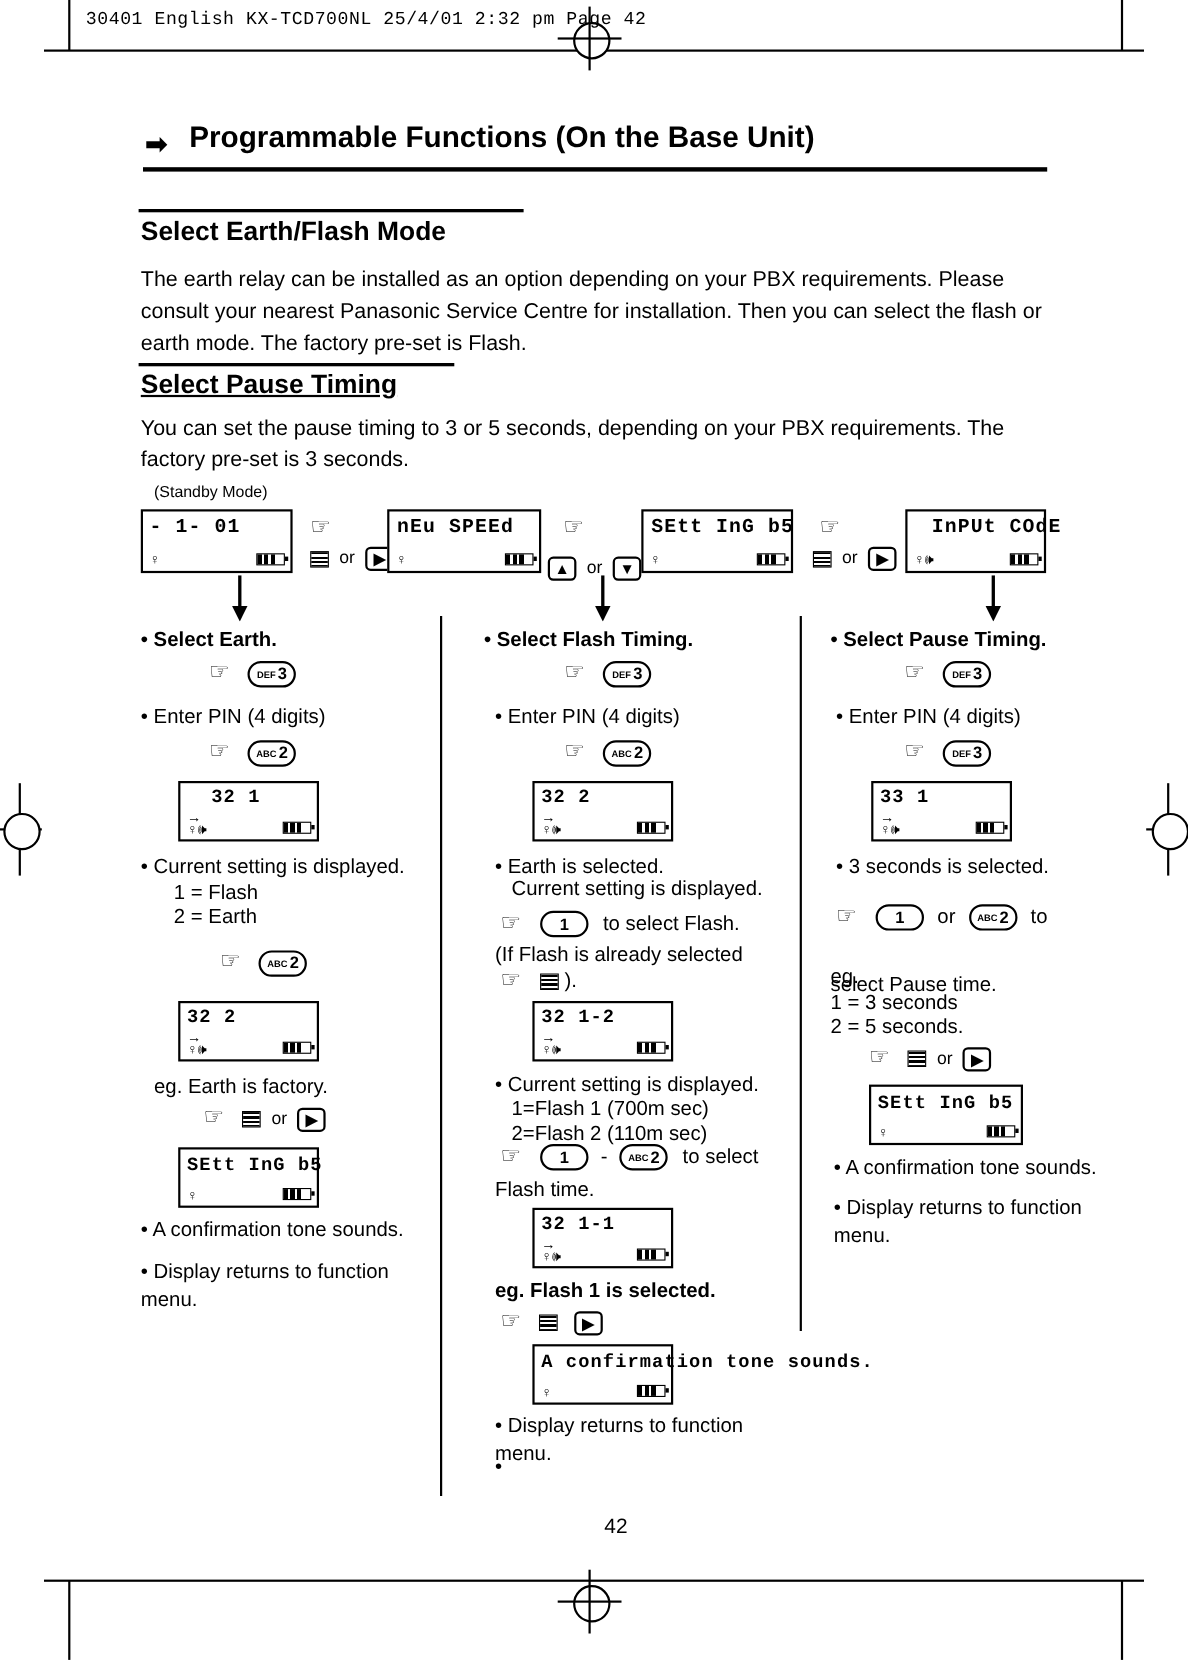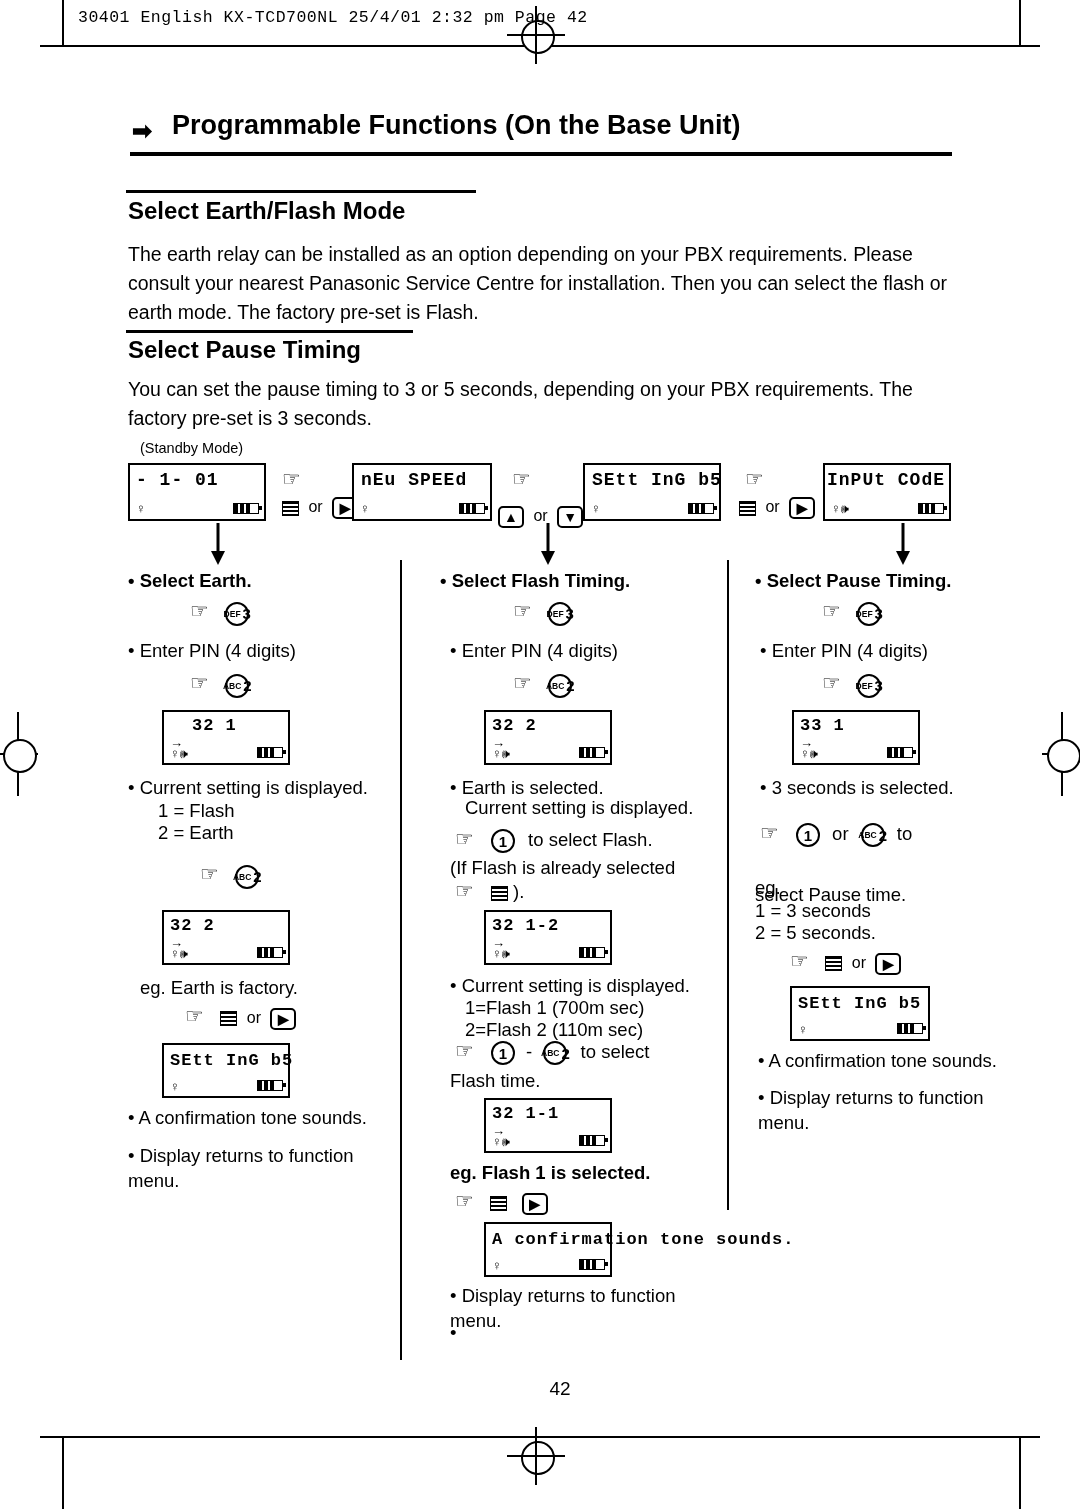--- a/index.html
+++ b/index.html
@@ -57,21 +57,21 @@
   }
   .ant { position:absolute; font-size:13px; line-height:1; }
 
   
   .key {
     display:inline-flex; align-items:center; justify-content:center;
     border:2px solid #000; border-radius:5px; background:#fff;
     font-weight:bold; box-sizing:border-box; vertical-align:middle;
   }
   .key.sm { width:26px; height:22px; font-size:14px; }
-  .key.num { width:24px; height:24px; font-size:15px; border-radius:12px; }
+  .key.num { width:44px; height:24px; font-size:15px; border-radius:12px; }
   .key.num .pre { font-size:8.5px; margin-right:2px; }
   .menu-ico { display:inline-block; width:17px; height:15px; vertical-align:middle;
     background:repeating-linear-gradient(to bottom,#000 0 2px,#fff 2px 4px);
     border:1.5px solid #000; box-sizing:border-box; }
 
   .handptr { font-size:21px; line-height:1; }
 
   .bullet-text { position:absolute; font-size:18.5px; line-height:25px; }
   .bold { font-weight:bold; }
 
@@ -114,21 +114,21 @@
 
   <div class="arrow-glyph">➡</div>
   <div class="arrow-title" style="left:172px;">Programmable Functions (On the Base Unit)</div>
   <div class="rule-main"></div>
 
   <div class="sec-rule" style="left:126px;top:190px;width:350px;"></div>
   <div class="sec-title" style="left:128px;top:197px;">Select Earth/Flash Mode</div>
   <div class="para" style="left:128px;top:240px;width:828px;">The earth relay can be installed as an option depending on your PBX requirements. Please consult your nearest Panasonic Service Centre for installation. Then you can select the flash or earth mode. The factory pre-set is Flash.</div>
 
   <div class="sec-rule" style="left:126px;top:330px;width:287px;"></div>
-  <div class="sec-title" style="left:128px;top:336px;">Select Pause Timing</div>
+  <div class="sec-title" style="left:128px;top:336px;text-decoration:underline;">Select Pause Timing</div>
   <div class="para" style="left:128px;top:375px;width:790px;">You can set the pause timing to 3 or 5 seconds, depending on your PBX requirements. The factory pre-set is 3 seconds.</div>
 
   <div class="standby" style="left:140px;top:440px;">(Standby Mode)</div>
 
   <div class="lcd" style="left:128px;top:463px;width:138px;height:58px;">
     <div class="txt" style="position:absolute;left:6px;top:5px;font-size:18px;">- 1-        01</div>
     <div class="ant" style="left:6px;bottom:4px;">♀</div>
     <div class="batt"></div>
   </div>
 
@@ -165,21 +165,21 @@
   <div style="position:absolute;left:745px;top:468px;">
     <span class="handptr">☞</span>
   </div>
   <div style="position:absolute;left:739px;top:497px;font-size:16px;">
     <span class="menu-ico"></span>
     <span style="margin:0 5px;">or</span>
     <span class="key sm">▶</span>
   </div>
 
   <div class="lcd" style="left:823px;top:463px;width:128px;height:58px;">
-    <div class="txt" style="position:absolute;left:2px;top:5px;font-size:18px;">InPUt COdE</div>
+    <div class="txt" style="position:absolute;left:22px;top:5px;font-size:18px;">InPUt COdE</div>
     <div class="ant" style="left:6px;bottom:4px;">♀🕪</div>
     <div class="batt"></div>
   </div>
 
   <svg class="dn-arrow-svg" style="left:208px;top:523px;" width="20" height="42">
     <line x1="10" y1="0" x2="10" y2="30" stroke="#000" stroke-width="3"></line>
     <polygon points="3,28 17,28 10,42" fill="#000"></polygon>
   </svg>
   <svg class="dn-arrow-svg" style="left:538px;top:523px;" width="20" height="42">
     <line x1="10" y1="0" x2="10" y2="30" stroke="#000" stroke-width="3"></line>

